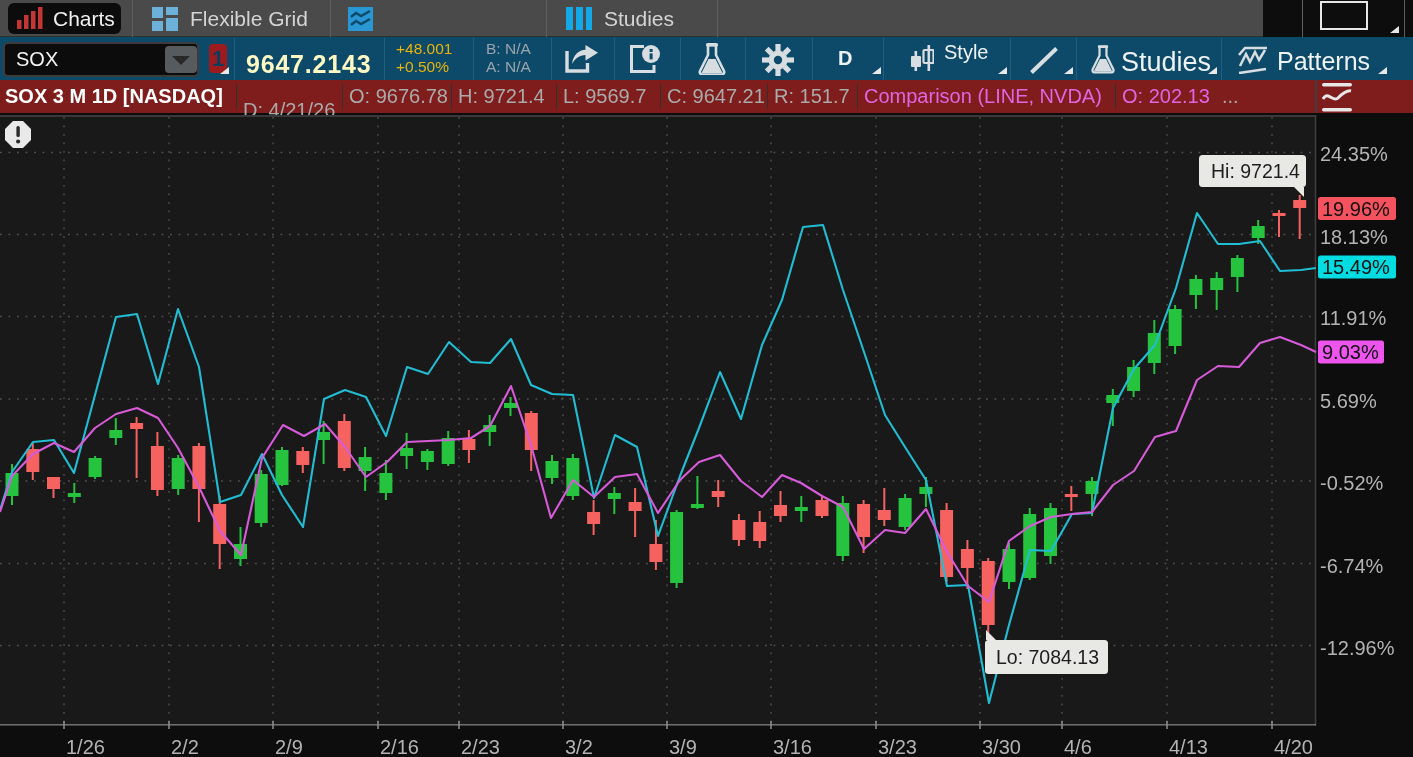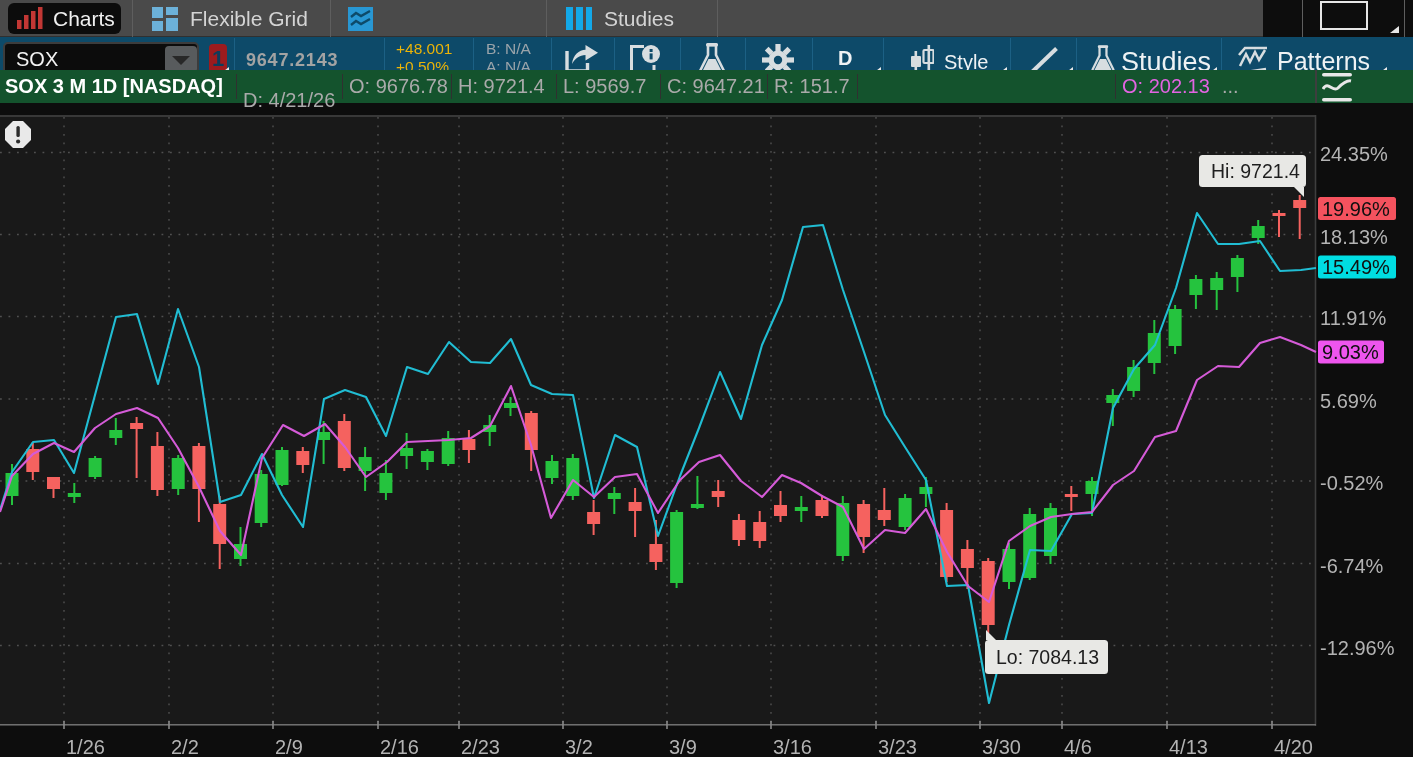--- a/index.html
+++ b/index.html
@@ -1,21 +1,21 @@
 <!DOCTYPE html>
 <html><head><meta charset="utf-8"><style>
 *{margin:0;padding:0;box-sizing:border-box;}
 html,body{width:1413px;height:757px;background:#0d0d0d;overflow:hidden;font-family:"Liberation Sans",sans-serif;}
 #app{position:relative;width:1413px;height:757px;}
 .tabbar{position:absolute;left:0;top:0;width:1263px;height:37px;background:#4a4a4a;border-bottom:1px solid #303030;}
 .tab{position:absolute;top:0;height:37px;display:flex;align-items:center;color:#d4d4d4;font-size:21px;}
 .tsep{position:absolute;top:0;width:1px;height:37px;background:#5e5e5e;}
 .toolbar{position:absolute;left:0;top:37px;width:1413px;height:45px;background:#0d4a69;}
 .sep{position:absolute;top:1px;width:1px;height:43px;background:#1c6084;}
-.hdr{position:absolute;left:0;top:70px;width:1413px;height:33px;background:#14532d;}
+.hdr{position:absolute;left:0;top:80px;width:1413px;height:33px;background:#7f1d1d;}
 .hcell{position:absolute;top:0;height:33px;display:flex;align-items:center;color:#aaaaaa;font-size:20px;}
 .hsep{position:absolute;top:4px;width:1px;height:25px;background:#303030;}
 </style></head><body>
 <div id="app">
 
 <div class="tabbar">
   <div style="position:absolute;left:8px;top:3px;width:113px;height:31px;background:#0c0c0c;border-radius:6px;"></div>
   <svg style="position:absolute;left:17px;top:7px;" width="27" height="22" viewBox="0 0 27 22">
     <rect x="0" y="13" width="4.5" height="9" fill="#c23734"></rect>
         <rect x="7" y="8" width="4.5" height="14" fill="#c23734"></rect>
@@ -59,21 +59,21 @@
   <div style="position:absolute;left:165px;top:9px;width:32px;height:27px;background:#585b5d;border-radius:4px;"></div>
   <svg style="position:absolute;left:172px;top:19px;" width="18" height="9" viewBox="0 0 18 9">
         <path d="M 0 0 L 18 0 L 9 9 Z" fill="#282828"></path>
       </svg>
   <div style="position:absolute;left:209px;top:7px;width:18px;height:29px;background:#9c1b1e;border-radius:4px;"></div>
   <div style="position:absolute;left:209px;top:9px;width:18px;color:#0d3c5c;font-size:22px;font-weight:bold;text-align:center;">1</div>
   <svg style="position:absolute;left:220px;top:30px;" width="9" height="7" viewBox="0 0 9 7">
         <path d="M 9 0 L 9 7 L 0 7 Z" fill="#e8e8e8"></path>
       </svg>
   <div class="sep" style="left:234px;"></div>
-  <div style="position:absolute;left:246px;top:13px;color:#a3a3a3;font-size:18px;font-weight:bold;letter-spacing:0.8px;">9647.2143</div>
+  <div style="position:absolute;left:246px;top:13px;color:#fef9c3;font-size:25px;font-weight:bold;letter-spacing:0.8px;">9647.2143</div>
   <div class="sep" style="left:384px;"></div>
   <div style="position:absolute;left:396px;top:3px;color:#eab308;font-size:15.5px;line-height:18px;">+48.001<br>+0.50%</div>
   <div class="sep" style="left:473px;"></div>
   <div style="position:absolute;left:486px;top:3px;color:#9aa4aa;font-size:15.5px;line-height:18px;">B: N/A<br>A: N/A</div>
   <div class="sep" style="left:551px;"></div>
   <svg style="position:absolute;left:565px;top:8px;" width="33" height="28" viewBox="0 0 33 28">
     <path d="M 2 6 L 2 26 L 22.5 26 L 22.5 18" stroke="#d7dde0" stroke-width="3.4" fill="none"></path>
     <path d="M 7 19 C 8 10 14 5 20.5 4.8 L 20.5 0 L 33 7.8 L 20.5 15.5 L 20.5 10 C 14.5 10.2 10 13.5 7 19 Z" fill="#d7dde0"></path>
   </svg>
   <div class="sep" style="left:614px;"></div>
@@ -114,21 +114,21 @@
       </svg>
   <div class="sep" style="left:883px;"></div>
   <svg style="position:absolute;left:911px;top:8px;" width="23" height="29" viewBox="0 0 23 29">
     <g fill="#d7dde0">
           <rect x="3.5" y="6" width="2.6" height="20"></rect>
           <rect x="0" y="11" width="10" height="11" rx="1"></rect>
     <rect x="16.5" y="0" width="2.6" height="26"></rect>
         </g>
     <rect x="12.5" y="5" width="10" height="13" rx="1" fill="none" stroke="#d7dde0" stroke-width="2.2"></rect>
   </svg>
-  <div style="position:absolute;left:944px;top:14px;color:#eef2f4;font-size:20px;">Style</div>
+  <div style="position:absolute;left:944px;top:4px;color:#eef2f4;font-size:20px;">Style</div>
   <svg style="position:absolute;left:998px;top:30px;" width="9" height="7" viewBox="0 0 9 7">
         <path d="M 9 0 L 9 7 L 0 7 Z" fill="#e8e8e8"></path>
       </svg>
   <div class="sep" style="left:1010px;"></div>
   <svg style="position:absolute;left:1029px;top:9px;" width="30" height="29" viewBox="0 0 30 29">
         <line x1="2.5" y1="26.5" x2="27.5" y2="2.5" stroke="#d7dde0" stroke-width="4"></line>
       </svg>
   <svg style="position:absolute;left:1064px;top:30px;" width="9" height="7" viewBox="0 0 9 7">
         <path d="M 9 0 L 9 7 L 0 7 Z" fill="#e8e8e8"></path>
       </svg>
@@ -162,20 +162,21 @@
   <div class="hcell" style="left:349px;">O: 9676.78</div>
   <div class="hsep" style="left:451px;"></div>
   <div class="hcell" style="left:458px;">H: 9721.4</div>
   <div class="hsep" style="left:556px;"></div>
   <div class="hcell" style="left:563px;">L: 9569.7</div>
   <div class="hsep" style="left:660px;"></div>
   <div class="hcell" style="left:667px;">C: 9647.21</div>
   <div class="hsep" style="left:767px;"></div>
   <div class="hcell" style="left:774px;">R: 151.7</div>
   <div class="hsep" style="left:857px;"></div>
+  <div class="hcell" style="left:864px;color:#e264e2;">Comparison (LINE, NVDA)</div>
   <div class="hsep" style="left:1115px;"></div>
   <div class="hcell" style="left:1122px;color:#e264e2;">O: 202.13</div>
   <div class="hcell" style="left:1222px;">...</div>
   <div style="position:absolute;left:1315px;top:0;width:2px;height:33px;background:#3e3e3e;"></div>
   <svg style="position:absolute;left:1322px;top:3px;" width="30" height="29" viewBox="0 0 30 29">
     <rect x="0" y="0" width="30" height="3.6" rx="1.8" fill="#e8e8e8"></rect>
     <rect x="0" y="25" width="30" height="3.6" rx="1.8" fill="#e8e8e8"></rect>
     <path d="M 1 17 C 6 8 11 21 16 16 C 21 11 25 8 29 9" stroke="#e8e8e8" stroke-width="3" fill="none" transform="translate(0,-1)"></path>
   </svg>
 </div>

